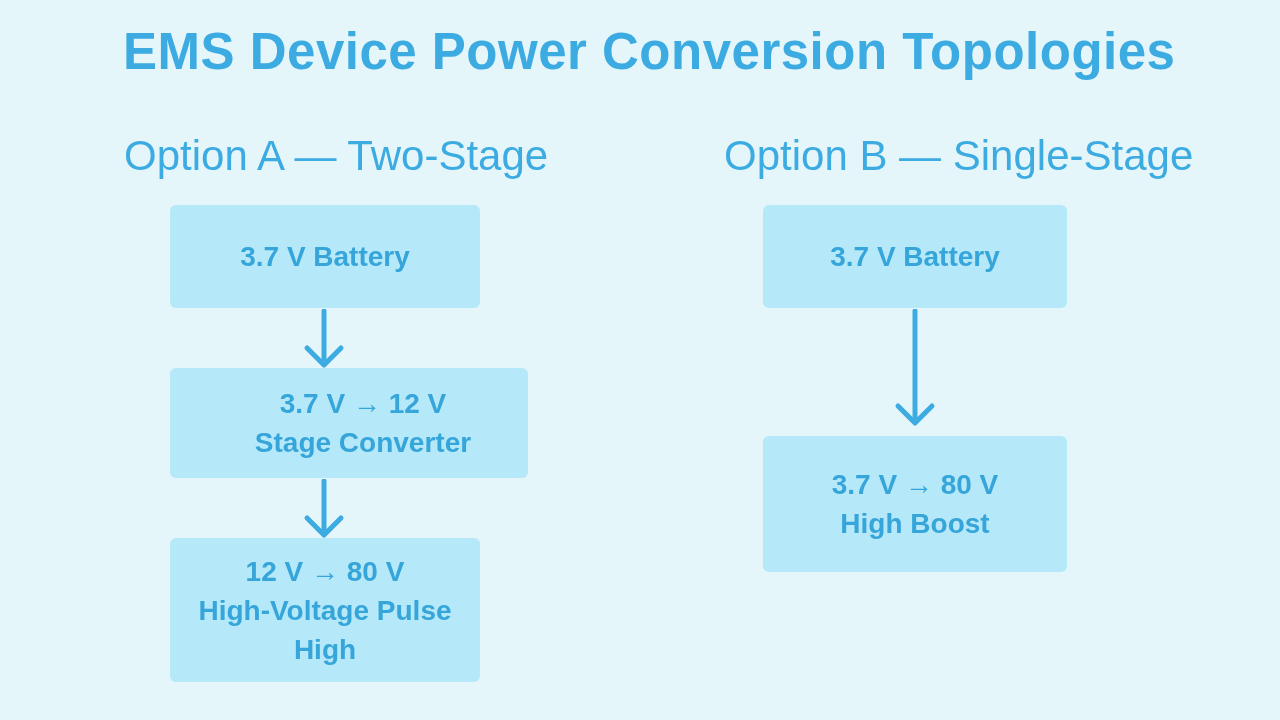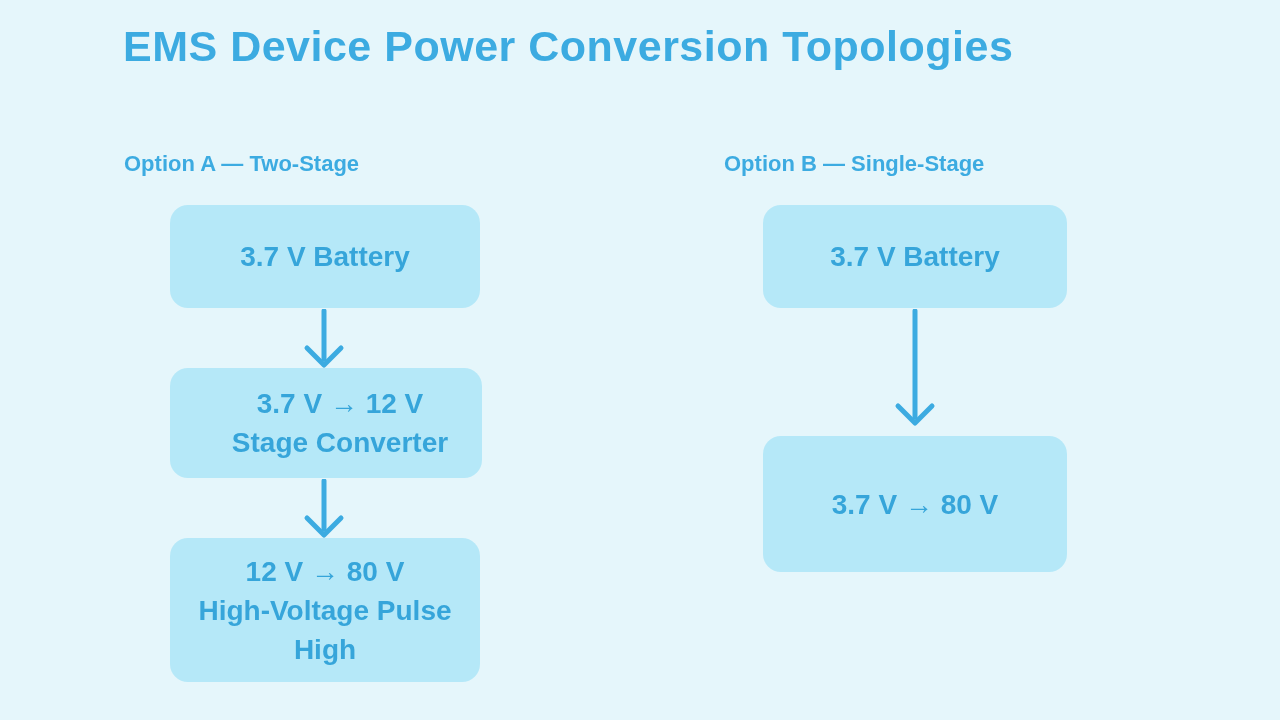--- a/index.html
+++ b/index.html
@@ -14,57 +14,57 @@
     background: var(--background);
     font-family: "Liberation Sans", "DejaVu Sans", sans-serif;
     overflow: hidden;
   }
   .stage { position: relative; width: 1280px; height: 720px; }
 
   .page-title {
     position: absolute;
     left: 123px;
     top: 22px;
-    font-size: 43px;
+    font-size: 51px;
     font-weight: bold;
     letter-spacing: 0.5px;
     color: var(--accent);
     white-space: nowrap;
   }
   .col-label {
     position: absolute;
-    top: 151px;
-    font-size: 22px;
-    font-weight: bold;
+    top: 132px;
+    font-size: 42px;
+    font-weight: normal;
     color: var(--accent);
     white-space: nowrap;
   }
   .col-label.a { left: 124px; }
   .col-label.b { left: 704px; margin-left: 20px; }
 
   .node {
     position: absolute;
     background: var(--node-fill);
-    border-radius: 18px;
+    border-radius: 6px;
     display: flex;
     flex-direction: column;
     align-items: center;
     justify-content: center;
     text-align: center;
   }
   .node .line {
     font-size: 28px;
     font-weight: bold;
     color: var(--node-text);
     line-height: 39px;
     white-space: nowrap;
   }
 
   .node.a1 { left: 170px; top: 205px; width: 310px; height: 103px; }
-  .node.a2 { left: 170px; top: 368px; width: 312px; height: 110px; padding-left: 28px; }
+  .node.a2 { left: 170px; top: 368px; width: 358px; height: 110px; padding-left: 28px; }
   .node.a3 { left: 170px; top: 538px; width: 310px; height: 144px; }
   .node.b1 { left: 763px; top: 205px; width: 304px; height: 103px; }
   .node.b2 { left: 763px; top: 436px; width: 304px; height: 136px; }
 
   .arrow { position: absolute; }
   .arrow line, .arrow polyline {
     stroke: var(--accent);
     stroke-width: 5;
     fill: none;
     stroke-linecap: round;
@@ -113,15 +113,16 @@
     <div class="line">3.7 V Battery</div>
   </div>
 
   <svg class="arrow b-long" width="44" height="118" viewBox="0 0 44 118">
     <line x1="22" y1="2" x2="22" y2="108"></line>
     <polyline points="5,97 22,114 39,97"></polyline>
   </svg>
 
   <div class="node b2">
     <div class="line">3.7 V → 80 V</div>
+    <div class="line">High Boost</div>
   </div>
 
 </div>
 
 </body></html>

